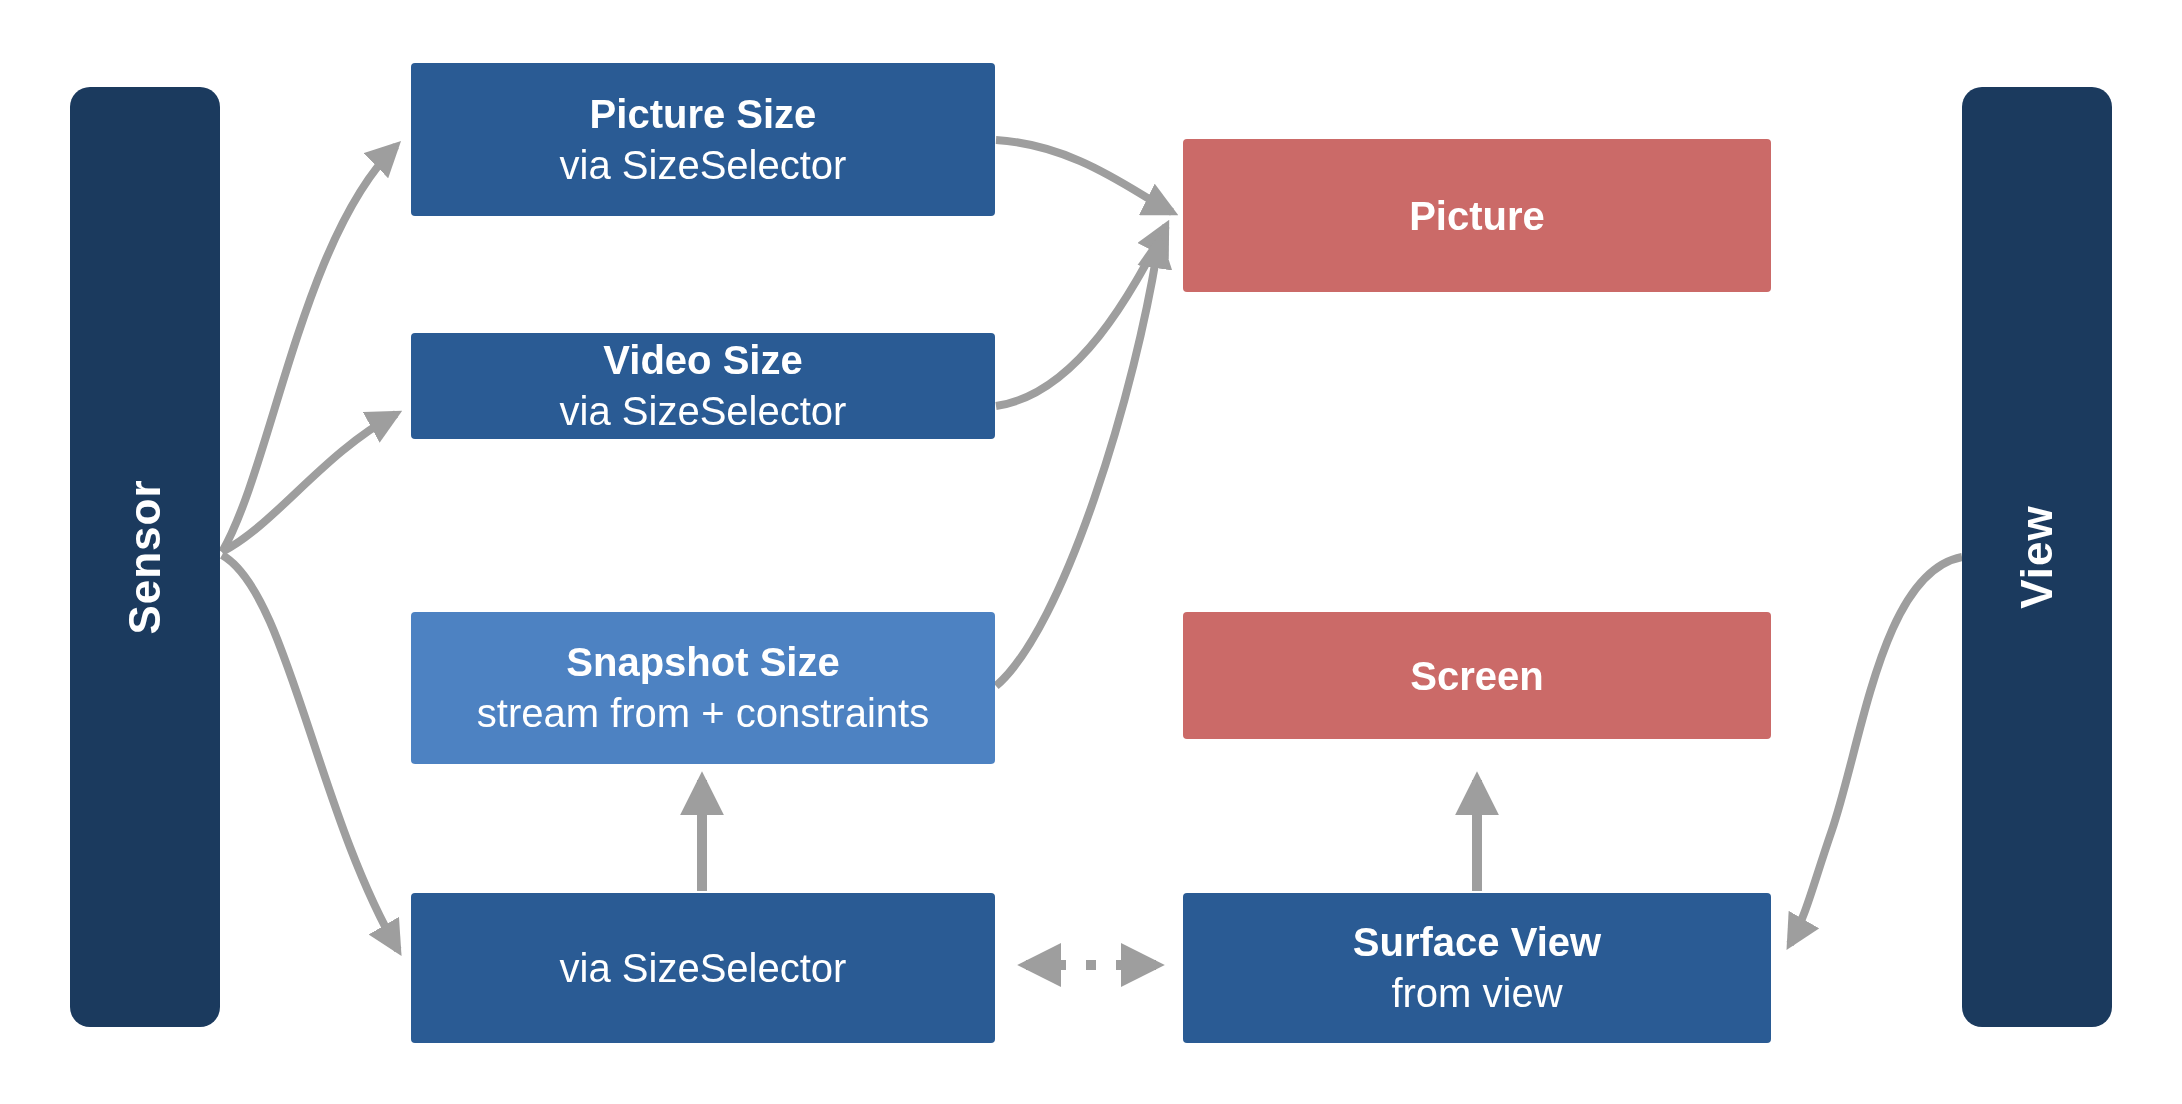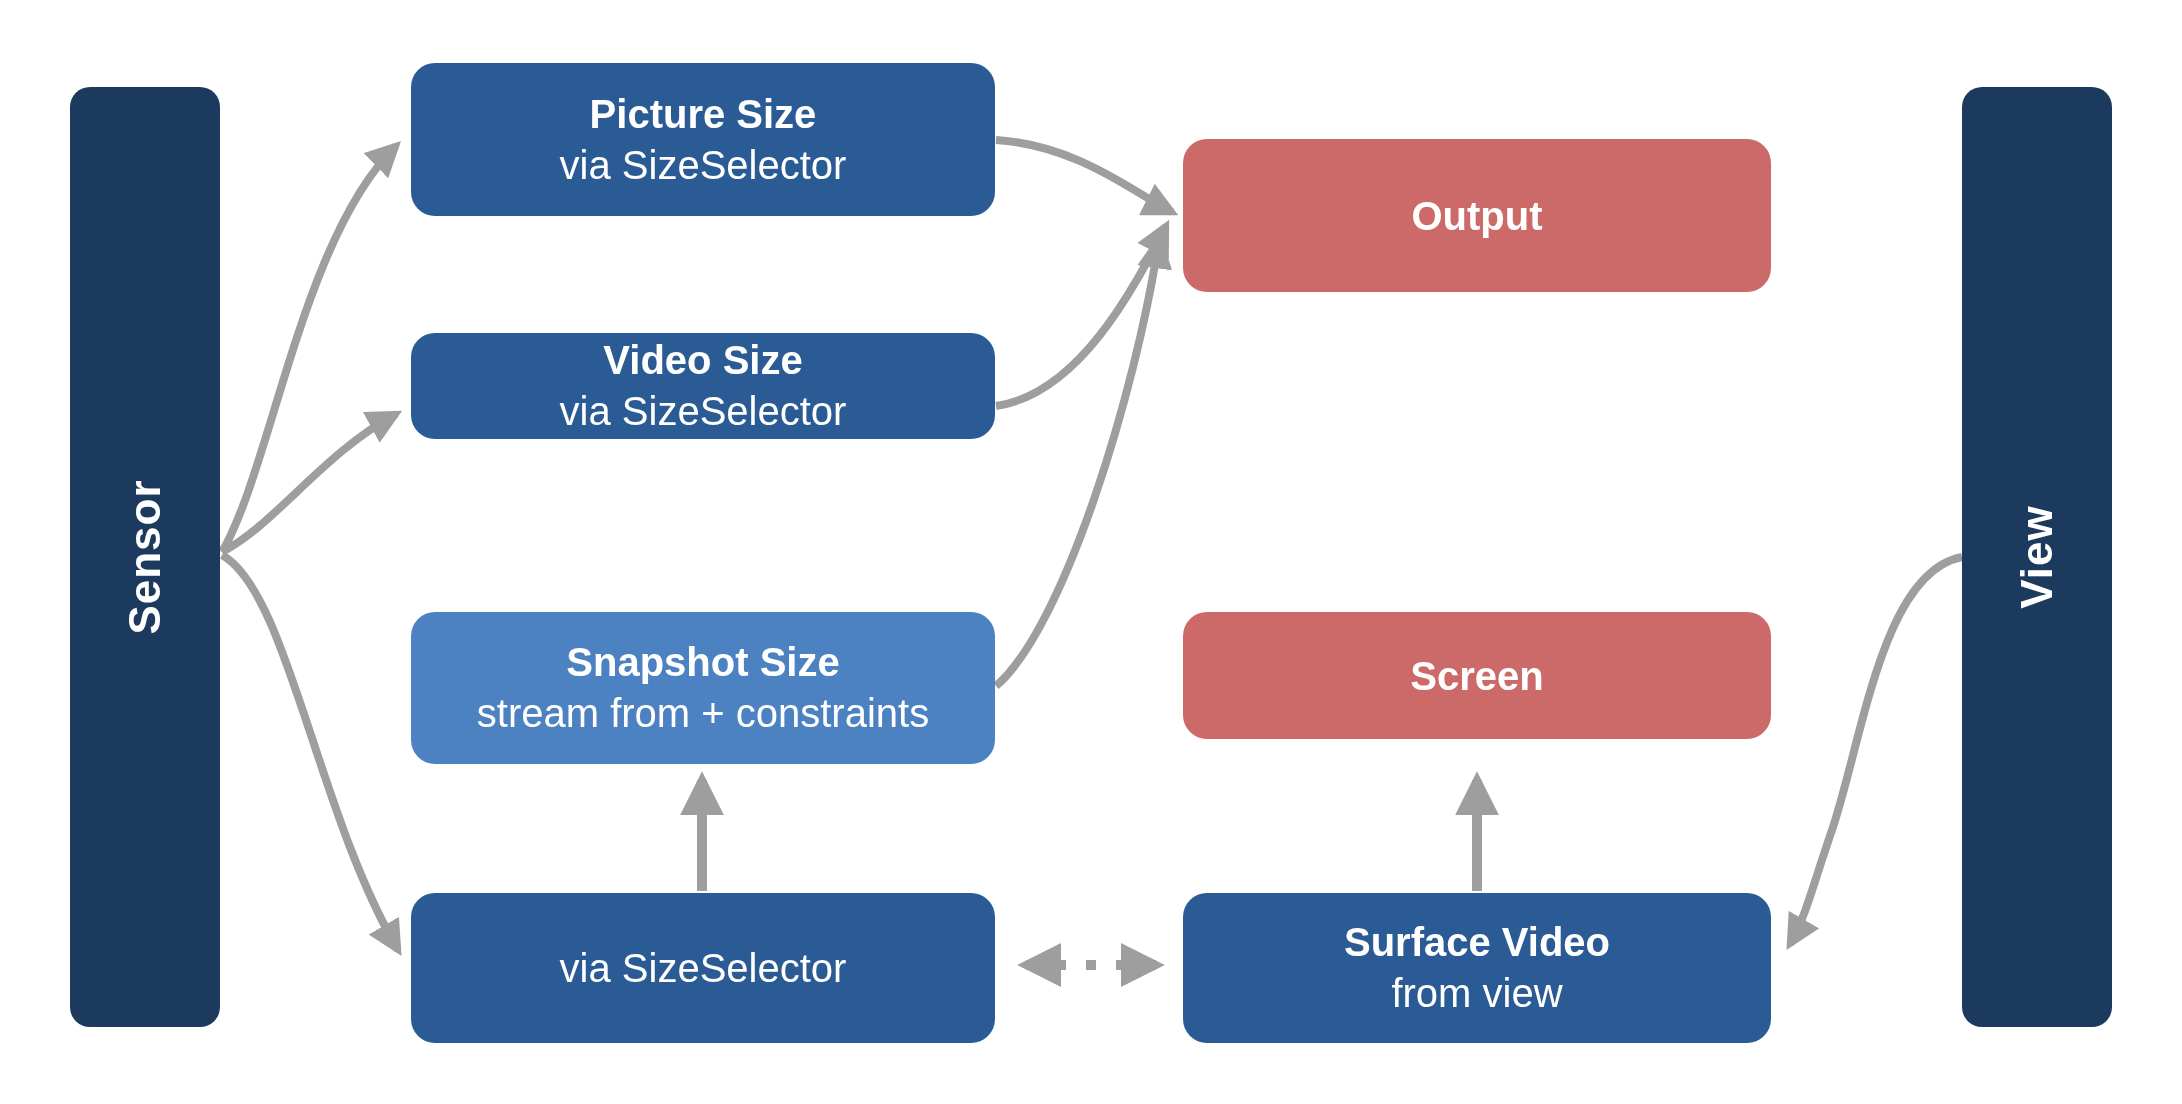--- a/index.html
+++ b/index.html
@@ -54,21 +54,21 @@
     color: var(--text);
     font-weight: bold;
     font-size: 44px;
     letter-spacing: 1px;
     white-space: nowrap;
     transform: rotate(-90deg);
   }
 
   .node {
     position: absolute;
-    border-radius: 24px;
+    border-radius: 4px;
     display: flex; flex-direction: column;
     align-items: center; justify-content: center;
     text-align: center;
     color: var(--text);
     padding: 10px 32px;
   }
   .node .title { font-weight: bold; font-size: 40px; line-height: 1.25; }
   .node .subtitle { font-size: 40px; line-height: 1.3; }
 
   .node-primary { background: var(--node-primary); }
@@ -131,25 +131,25 @@
   <div class="node node-light node-snapshot">
     <div class="title">Snapshot Size</div>
     <div class="subtitle">stream from + constraints</div>
   </div>
 
   <div class="node node-primary node-preview">
     <div class="subtitle">via SizeSelector</div>
   </div>
 
   <div class="node node-accent node-output">
-    <div class="title">Output</div>
+    <div class="title">Picture</div>
   </div>
 
   <div class="node node-accent node-screen">
     <div class="title">Screen</div>
   </div>
 
   <div class="node node-primary node-surface">
-    <div class="title">Surface Video</div>
+    <div class="title">Surface View</div>
     <div class="subtitle">from view</div>
   </div>
 
 </div>
 
 </body></html>

